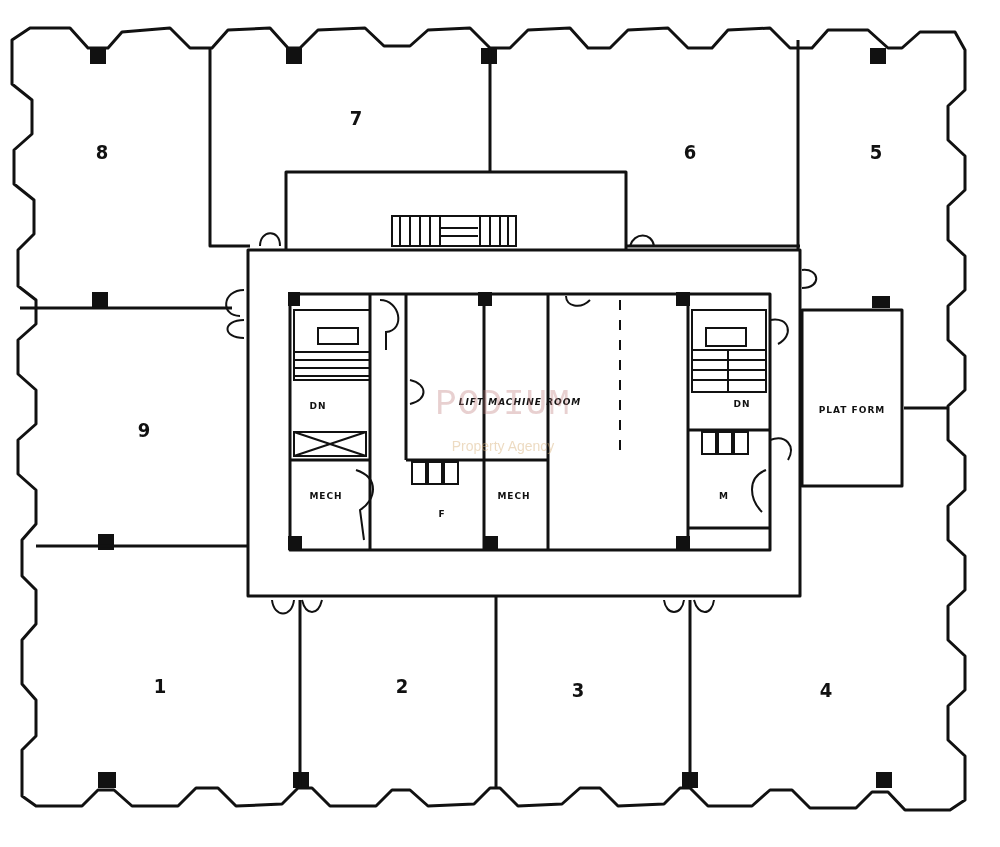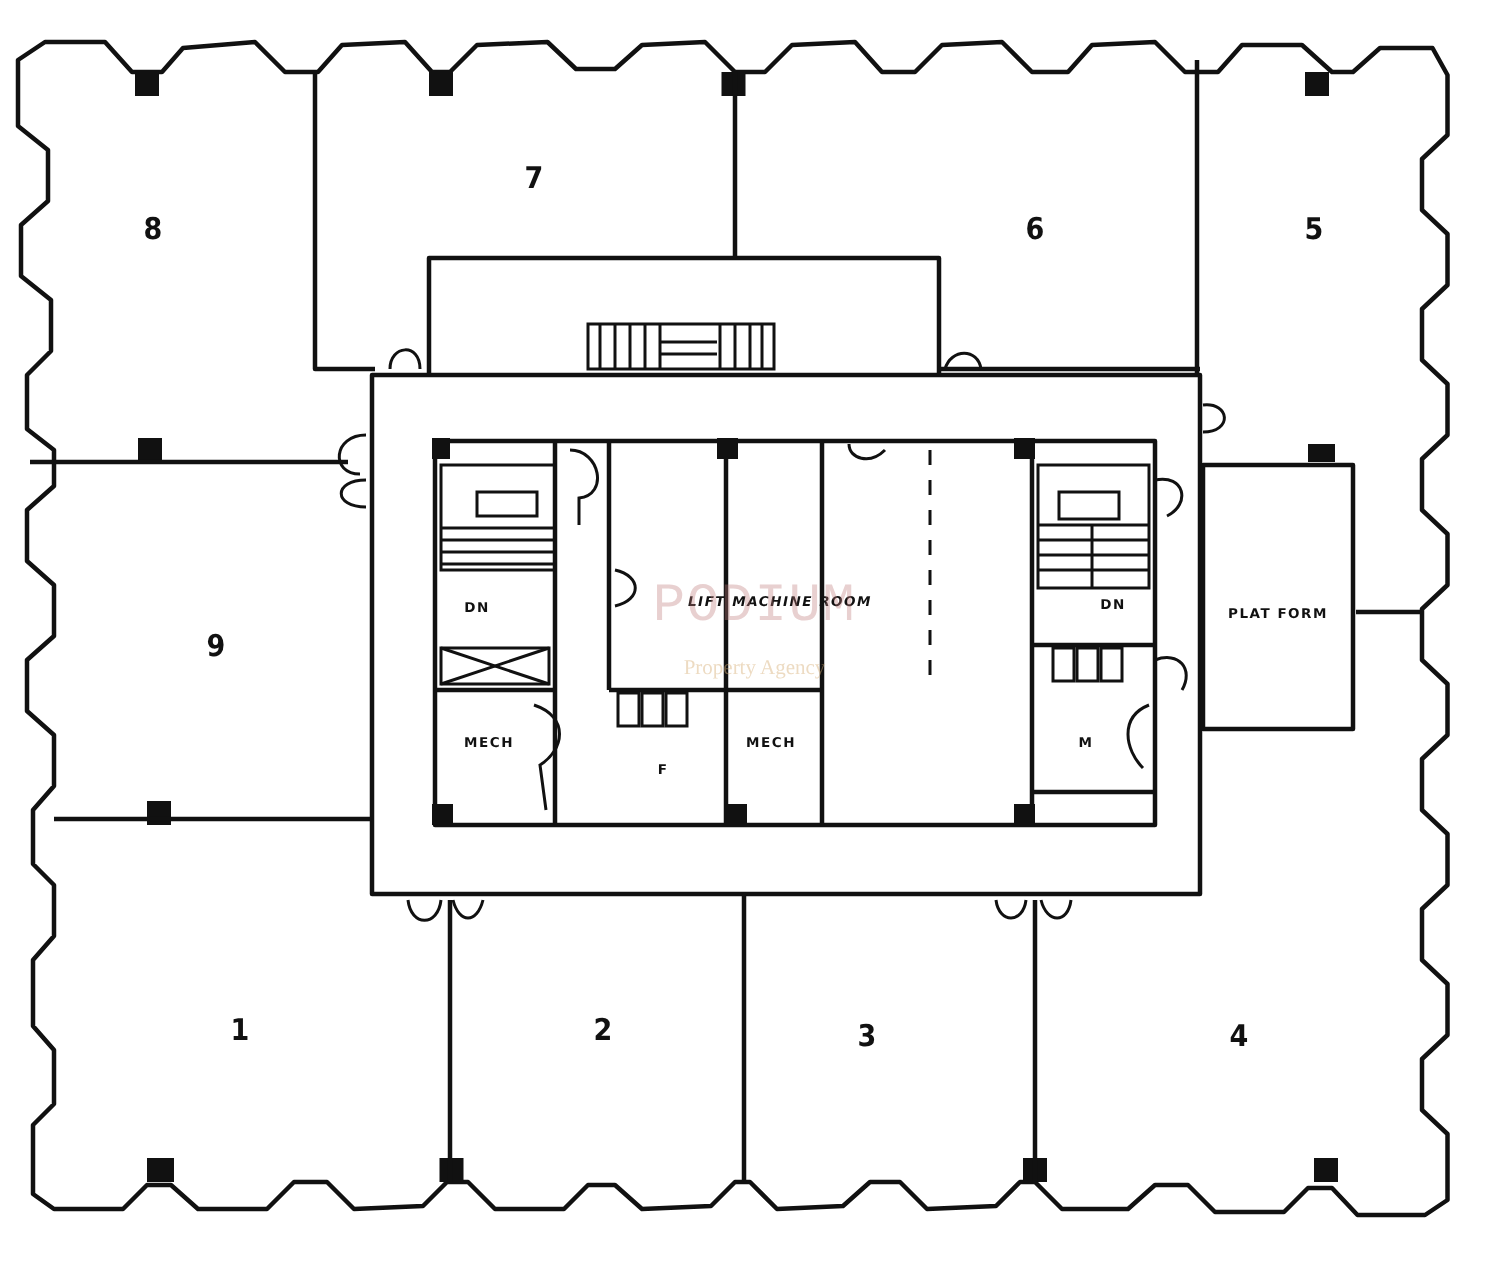--- a/index.html
+++ b/index.html
@@ -11,21 +11,21 @@
   .col { fill: #111; }
   .unit-label { position: absolute; font-family: "DejaVu Sans Condensed", "DejaVu Sans", sans-serif;
                 font-weight: bold; font-size: 20px; color: #111; transform: translate(-50%, -50%); }
   .room-label { position: absolute; font-family: "DejaVu Sans", sans-serif; font-weight: bold;
                 font-size: 9px; color: #111; letter-spacing: 1px; white-space: nowrap;
                 transform: translate(-50%, -50%); }
   .wm-main { position: absolute; left: 503px; top: 404px; transform: translate(-50%, -50%);
              font-family: Liberation Mono, monospace; font-size: 36px; color: rgba(190,120,120,0.35);
              letter-spacing: 1px; white-space: nowrap; }
   .wm-sub { position: absolute; left: 503px; top: 446px; transform: translate(-50%, -50%);
-            font-family: Liberation Serif, serif; font-size: 14px; color: rgba(215,175,120,0.45);
+            font-family: Liberation Sans, sans-serif; font-size: 14px; color: rgba(215,175,120,0.45);
             white-space: nowrap; }
 </style>
 </head>
 <body>
 
 <svg width="1000" height="847" viewBox="0 0 1000 847">
 
   <path class="wall" d="
     M 12,40 L 30,28 L 70,28 L 88,48 L 108,48 L 122,32 L 170,28 L 190,48 L 212,48
     L 228,30 L 270,28 L 288,48 L 300,48 L 318,30 L 365,28 L 384,46 L 410,46

